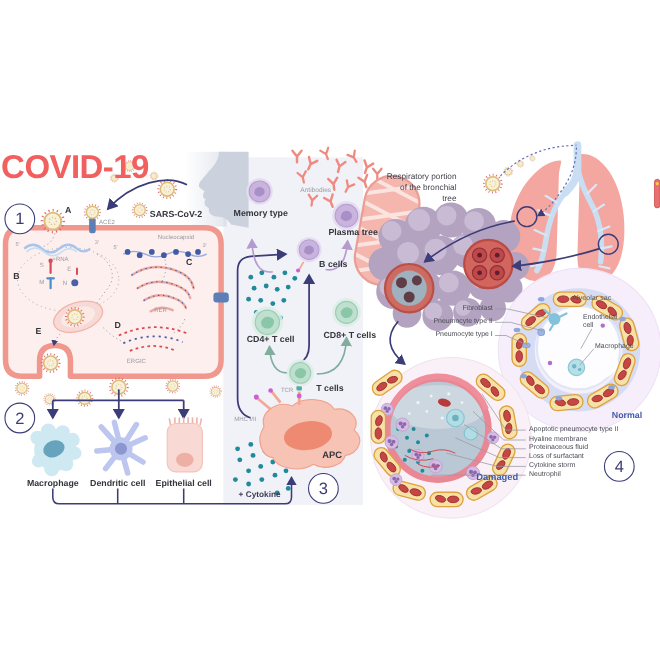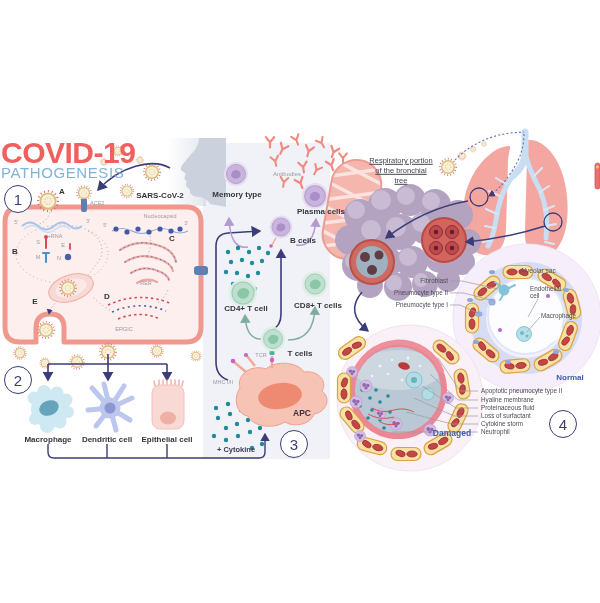--- a/index.html
+++ b/index.html
@@ -514,21 +514,20 @@
   </g>
 </g>
 
 <g>
   <rect x="595" y="163" width="5" height="26" rx="2.5" fill="#e87070" stroke="#d05555" stroke-width="0.8"></rect>
   <circle cx="597.5" cy="167" r="1.5" fill="#f5d040"></circle>
 </g>
 </svg>
 
 <div class="t l ttl" style="left:1px;top:152px;">COVID-19</div>
-<div class="t l sub" style="left:1px;top:173px;">PATHOGENESIS</div>
 
 <div class="step" style="left:18px;top:199px;">
       <span>1</span>
     </div>
 <div class="step" style="left:18px;top:380px;">
       <span>2</span>
     </div>
 <div class="step" style="left:294px;top:444px;">
       <span>3</span>
     </div>
@@ -557,31 +556,31 @@
 <div class="t c xs" style="left:59px;top:258px;">N</div>
 <div class="t c xs" style="left:146px;top:283px;">RER</div>
 <div class="t c xs" style="left:124px;top:329px;">ERGIC</div>
 
 <div class="t c b" style="left:48px;top:440px;">Macrophage</div>
 <div class="t c b" style="left:107px;top:440px;">Dendritic cell</div>
 <div class="t c b" style="left:167px;top:440px;">Epithelial cell</div>
 
 <div class="t c" style="left:287px;top:174px;font-size:6px;color:#9a9aa2;">Antibodies</div>
 <div class="t c b" style="left:237px;top:195px;">Memory type</div>
-<div class="t c b" style="left:321px;top:212px;">Plasma cells</div>
+<div class="t c b" style="left:321px;top:212px;">Plasma tree</div>
 <div class="t c b" style="left:303px;top:241px;">B cells</div>
 <div class="t c b" style="left:246px;top:309px;">CD4+ T cell</div>
 <div class="t c b" style="left:318px;top:306px;">CD8+ T cells</div>
 <div class="t c b" style="left:300px;top:354px;">T cells</div>
 <div class="t c xs" style="left:261px;top:355px;">TCR</div>
 <div class="t c xs" style="left:223px;top:382px;">MHC I/II</div>
 <div class="t c b" style="left:302px;top:414px;font-size:8.5px;">APC</div>
 <div class="t c b" style="left:236px;top:450px;font-size:7.5px;color:#3c3c50;">+ Cytokine</div>
 
-<div class="t c wrap" style="left:401px;top:171px;width:64px;font-size:7.5px;color:#44444e;text-align:center;line-height:1.35;text-decoration:underline;">Respiratory portion of the bronchial tree</div>
+<div class="t c wrap" style="left:383px;top:171px;width:64px;font-size:7.5px;color:#44444e;text-align:right;line-height:1.35;">Respiratory portion of the bronchial tree</div>
 
 <div class="t c" style="left:538px;top:271px;font-size:6.5px;color:#55555f;">Alveolar sac</div>
 <div class="t r s" style="left:448px;top:281px;">Fibroblast</div>
 <div class="t r s" style="left:448px;top:293px;">Pneumocyte type II</div>
 <div class="t r s" style="left:448px;top:305px;">Pneumocyte type I</div>
 <div class="t l s wrap" style="left:530px;top:293px;width:38px;white-space:normal;">Endothelial cell</div>
 <div class="t l s" style="left:541px;top:316px;">Macrophage</div>
 <div class="t c b navy" style="left:570px;top:378px;">Normal</div>
 
 <div class="t l s" style="left:481px;top:391px;">Apoptotic pneumocyte type II</div>

